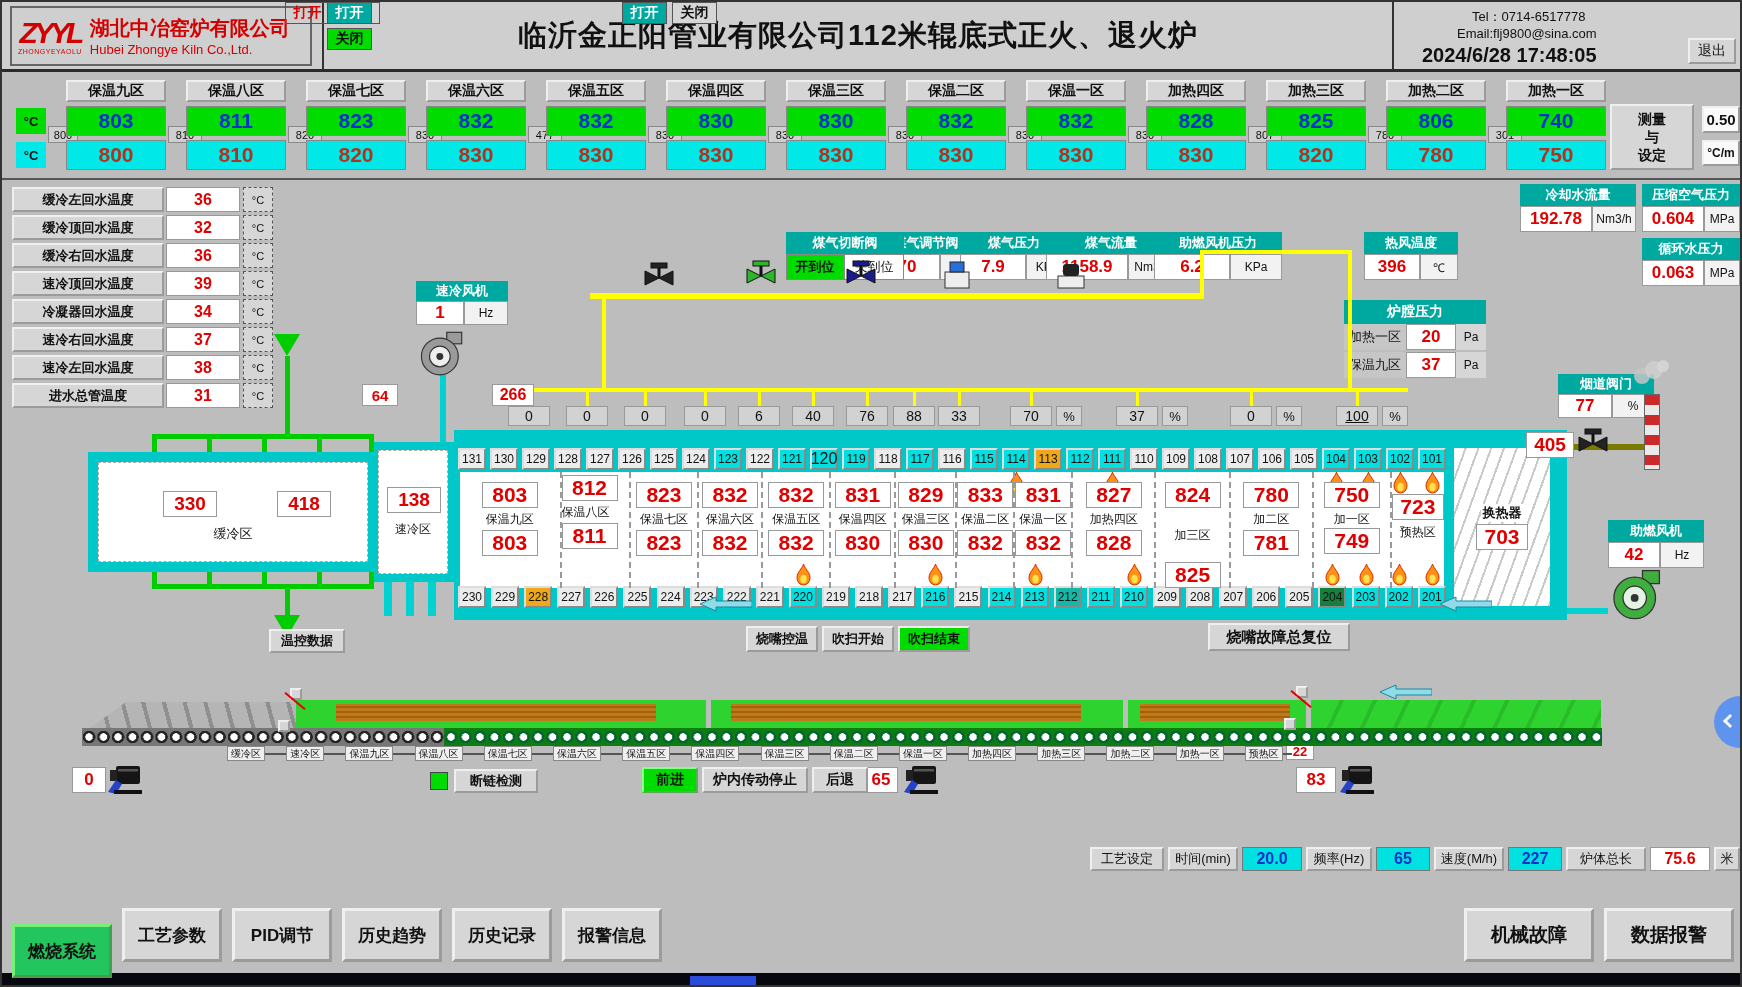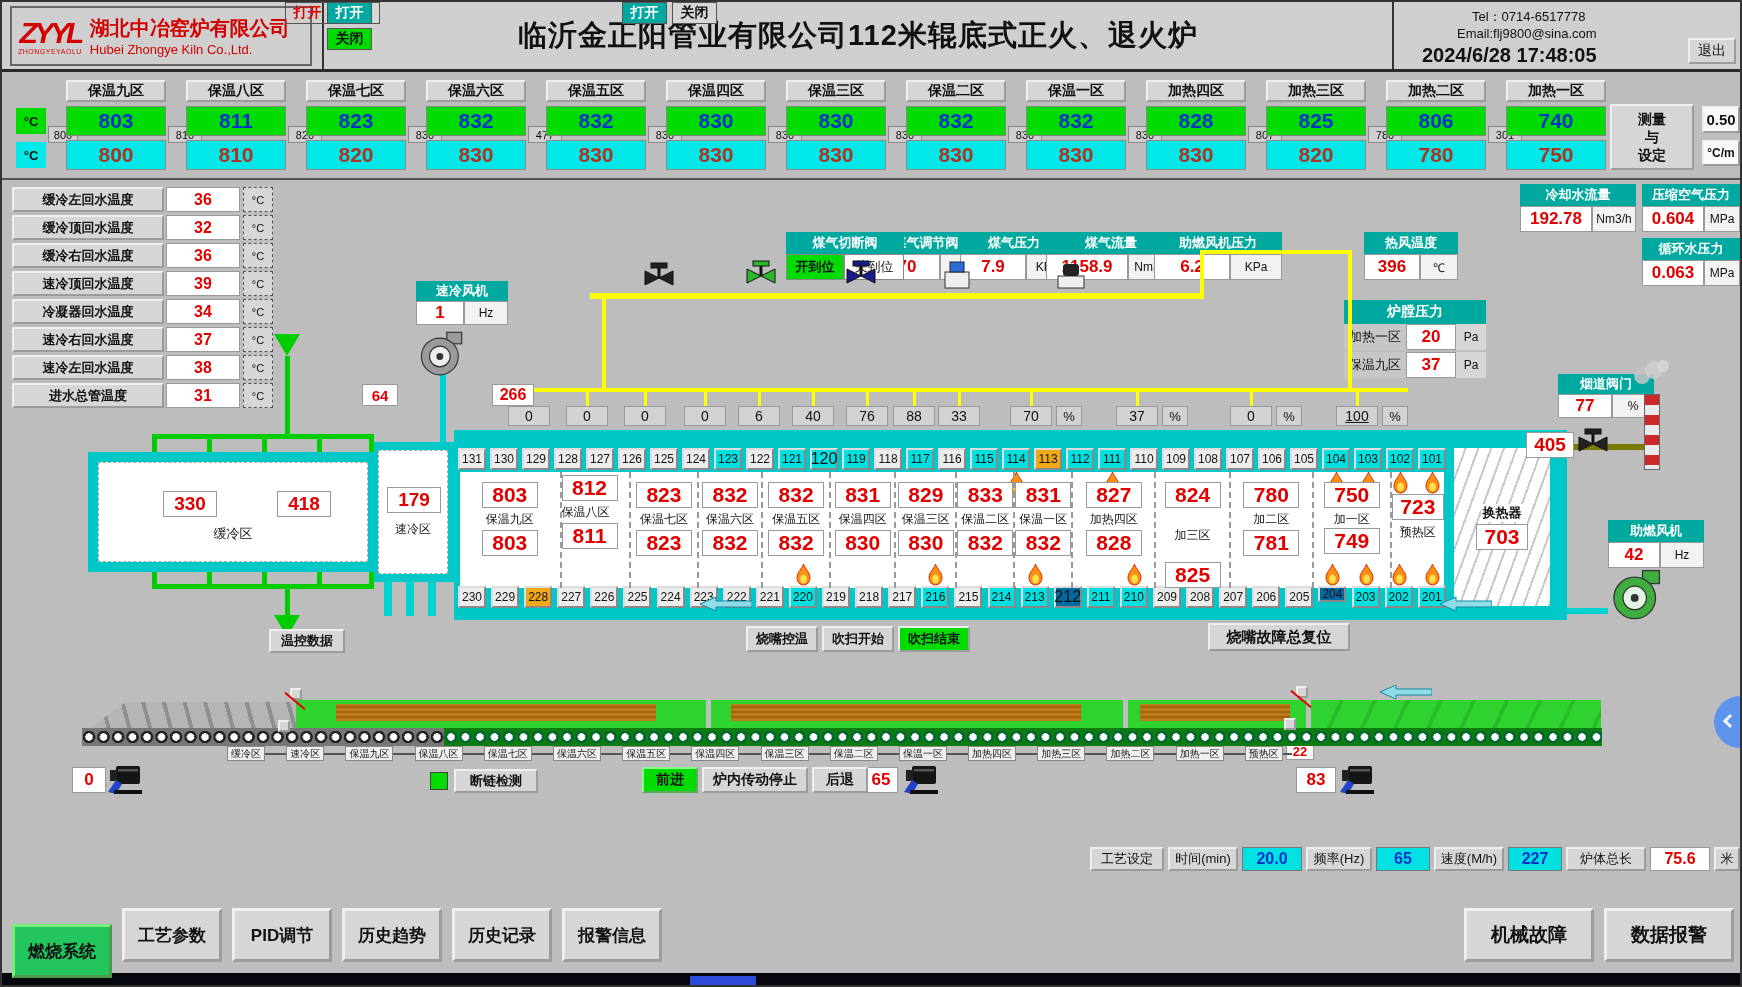--- a/index.html
+++ b/index.html
@@ -196,21 +196,21 @@
     <div class="abs" style="left: 1520px; top: 442px; width: 130px; height: 6px; background: rgb(122, 122, 0);"></div>
     <div class="abs" style="left: 1520px; top: 430px; width: 6px; height: 14px; background: rgb(122, 122, 0);"></div>
     <div class="abs" style="left: 86px; top: 450px; width: 290px; height: 120px; background: rgb(0, 200, 200);"></div>
     <div class="abs" style="left: 96px; top: 460px; width: 270px; height: 100px; background: rgb(255, 255, 255); border: 1px dashed rgb(170, 170, 170);">
       <div class="abs cen chip" style="left: 64px; top: 28px; width: 54px; height: 26px; font-size: 19px;">330</div>
       <div class="abs cen chip" style="left: 178px; top: 28px; width: 54px; height: 26px; font-size: 19px;">418</div>
       <div class="abs cen" style="left: 0px; top: 62px; width: 100%; height: 18px; font-size: 13px;">缓冷区</div>
     </div>
     <div class="abs" style="left: 368px; top: 440px; width: 86px; height: 140px; background: rgb(0, 200, 200);"></div>
     <div class="abs" style="left: 376px; top: 448px; width: 70px; height: 124px; background: rgb(255, 255, 255); border: 1px dashed rgb(170, 170, 170);">
-      <div class="abs cen chip" style="left: 8px; top: 36px; width: 54px; height: 26px; font-size: 19px;">179</div>
+      <div class="abs cen chip" style="left: 8px; top: 36px; width: 54px; height: 26px; font-size: 19px;">138</div>
       <div class="abs cen" style="left: 0px; top: 70px; width: 100%; height: 16px; font-size: 12px;">速冷区</div>
     </div>
     <div class="abs" style="left: 150px; top: 432px; width: 222px; height: 5px; background: rgb(0, 204, 0);"></div>
     <div class="abs" style="left: 150px; top: 437px; width: 5px; height: 13px; background: rgb(0, 204, 0);"></div>
     <div class="abs" style="left: 205px; top: 437px; width: 5px; height: 13px; background: rgb(0, 204, 0);"></div>
     <div class="abs" style="left: 260px; top: 437px; width: 5px; height: 13px; background: rgb(0, 204, 0);"></div>
     <div class="abs" style="left: 315px; top: 437px; width: 5px; height: 13px; background: rgb(0, 204, 0);"></div>
     <div class="abs" style="left: 367px; top: 437px; width: 5px; height: 13px; background: rgb(0, 204, 0);"></div>
     <div class="abs" style="left: 283px; top: 354px; width: 5px; height: 78px; background: rgb(0, 204, 0);"></div>
     <div class="abs" style="left: 272px; top: 332px; width: 0px; height: 0px; border-left: 13px solid transparent; border-right: 13px solid transparent; border-top: 22px solid rgb(0, 204, 0);"></div>
@@ -326,32 +326,32 @@
       <div class="abs" style="position: relative; width: 28px; height: 22px; border: 2px outset rgb(221, 221, 221); background: rgb(0, 224, 224); font-size: 12px; display: flex; align-items: center; justify-content: center;">216<div style="position: absolute; left: 5px; top: -24px; width: 15px; height: 22px;"><svg width="15" height="22" viewBox="0 0 15 22">
             <path d="M7.5 0 C9 5 14 8 14 14 A6.5 7 0 1 1 1 14 C1 8 6 5 7.5 0 Z" fill="#ff9015" stroke="#d43000"></path>
             <ellipse cx="7.5" cy="15" rx="3.2" ry="4.2" fill="#ffe14d"></ellipse>
           </svg></div></div>
       <div class="abs" style="position: relative; width: 28px; height: 22px; border: 2px outset rgb(221, 221, 221); background: rgb(236, 236, 236); font-size: 12px; display: flex; align-items: center; justify-content: center;">215</div>
       <div class="abs" style="position: relative; width: 28px; height: 22px; border: 2px outset rgb(221, 221, 221); background: rgb(0, 224, 224); font-size: 12px; display: flex; align-items: center; justify-content: center;">214</div>
       <div class="abs" style="position: relative; width: 28px; height: 22px; border: 2px outset rgb(221, 221, 221); background: rgb(0, 224, 224); font-size: 12px; display: flex; align-items: center; justify-content: center;">213<div style="position: absolute; left: 5px; top: -24px; width: 15px; height: 22px;"><svg width="15" height="22" viewBox="0 0 15 22">
             <path d="M7.5 0 C9 5 14 8 14 14 A6.5 7 0 1 1 1 14 C1 8 6 5 7.5 0 Z" fill="#ff9015" stroke="#d43000"></path>
             <ellipse cx="7.5" cy="15" rx="3.2" ry="4.2" fill="#ffe14d"></ellipse>
           </svg></div></div>
-      <div class="abs" style="position: relative; width: 28px; height: 22px; border: 2px outset rgb(221, 221, 221); background: #0369a1; font-size: 16px; display: flex; align-items: center; justify-content: center;">212</div>
+      <div class="abs" style="position: relative; width: 28px; height: 22px; border: 2px outset rgb(221, 221, 221); background: #14b8a6; font-size: 12px; display: flex; align-items: center; justify-content: center;">212</div>
       <div class="abs" style="position: relative; width: 28px; height: 22px; border: 2px outset rgb(221, 221, 221); background: rgb(0, 224, 224); font-size: 12px; display: flex; align-items: center; justify-content: center;">211</div>
       <div class="abs" style="position: relative; width: 28px; height: 22px; border: 2px outset rgb(221, 221, 221); background: rgb(0, 224, 224); font-size: 12px; display: flex; align-items: center; justify-content: center;">210<div style="position: absolute; left: 5px; top: -24px; width: 15px; height: 22px;"><svg width="15" height="22" viewBox="0 0 15 22">
             <path d="M7.5 0 C9 5 14 8 14 14 A6.5 7 0 1 1 1 14 C1 8 6 5 7.5 0 Z" fill="#ff9015" stroke="#d43000"></path>
             <ellipse cx="7.5" cy="15" rx="3.2" ry="4.2" fill="#ffe14d"></ellipse>
           </svg></div></div>
       <div class="abs" style="position: relative; width: 28px; height: 22px; border: 2px outset rgb(221, 221, 221); background: rgb(236, 236, 236); font-size: 12px; display: flex; align-items: center; justify-content: center;">209</div>
       <div class="abs" style="position: relative; width: 28px; height: 22px; border: 2px outset rgb(221, 221, 221); background: rgb(236, 236, 236); font-size: 12px; display: flex; align-items: center; justify-content: center;">208</div>
       <div class="abs" style="position: relative; width: 28px; height: 22px; border: 2px outset rgb(221, 221, 221); background: rgb(236, 236, 236); font-size: 12px; display: flex; align-items: center; justify-content: center;">207</div>
       <div class="abs" style="position: relative; width: 28px; height: 22px; border: 2px outset rgb(221, 221, 221); background: rgb(236, 236, 236); font-size: 12px; display: flex; align-items: center; justify-content: center;">206</div>
       <div class="abs" style="position: relative; width: 28px; height: 22px; border: 2px outset rgb(221, 221, 221); background: rgb(236, 236, 236); font-size: 12px; display: flex; align-items: center; justify-content: center;">205</div>
-      <div class="abs" style="position: relative; width: 28px; height: 16px; border: 2px outset rgb(221, 221, 221); background: #0369a1; font-size: 12px; display: flex; align-items: center; justify-content: center;">204<div style="position: absolute; left: 5px; top: -24px; width: 15px; height: 22px;"><svg width="15" height="22" viewBox="0 0 15 22">
+      <div class="abs" style="position: relative; width: 28px; height: 22px; border: 2px outset rgb(221, 221, 221); background: #15803d; font-size: 12px; display: flex; align-items: center; justify-content: center;">204<div style="position: absolute; left: 5px; top: -24px; width: 15px; height: 22px;"><svg width="15" height="22" viewBox="0 0 15 22">
             <path d="M7.5 0 C9 5 14 8 14 14 A6.5 7 0 1 1 1 14 C1 8 6 5 7.5 0 Z" fill="#ff9015" stroke="#d43000"></path>
             <ellipse cx="7.5" cy="15" rx="3.2" ry="4.2" fill="#ffe14d"></ellipse>
           </svg></div></div>
       <div class="abs" style="position: relative; width: 28px; height: 22px; border: 2px outset rgb(221, 221, 221); background: rgb(0, 224, 224); font-size: 12px; display: flex; align-items: center; justify-content: center;">203<div style="position: absolute; left: 5px; top: -24px; width: 15px; height: 22px;"><svg width="15" height="22" viewBox="0 0 15 22">
             <path d="M7.5 0 C9 5 14 8 14 14 A6.5 7 0 1 1 1 14 C1 8 6 5 7.5 0 Z" fill="#ff9015" stroke="#d43000"></path>
             <ellipse cx="7.5" cy="15" rx="3.2" ry="4.2" fill="#ffe14d"></ellipse>
           </svg></div></div>
       <div class="abs" style="position: relative; width: 28px; height: 22px; border: 2px outset rgb(221, 221, 221); background: rgb(0, 224, 224); font-size: 12px; display: flex; align-items: center; justify-content: center;">202<div style="position: absolute; left: 5px; top: -24px; width: 15px; height: 22px;"><svg width="15" height="22" viewBox="0 0 15 22">
             <path d="M7.5 0 C9 5 14 8 14 14 A6.5 7 0 1 1 1 14 C1 8 6 5 7.5 0 Z" fill="#ff9015" stroke="#d43000"></path>
             <ellipse cx="7.5" cy="15" rx="3.2" ry="4.2" fill="#ffe14d"></ellipse>

